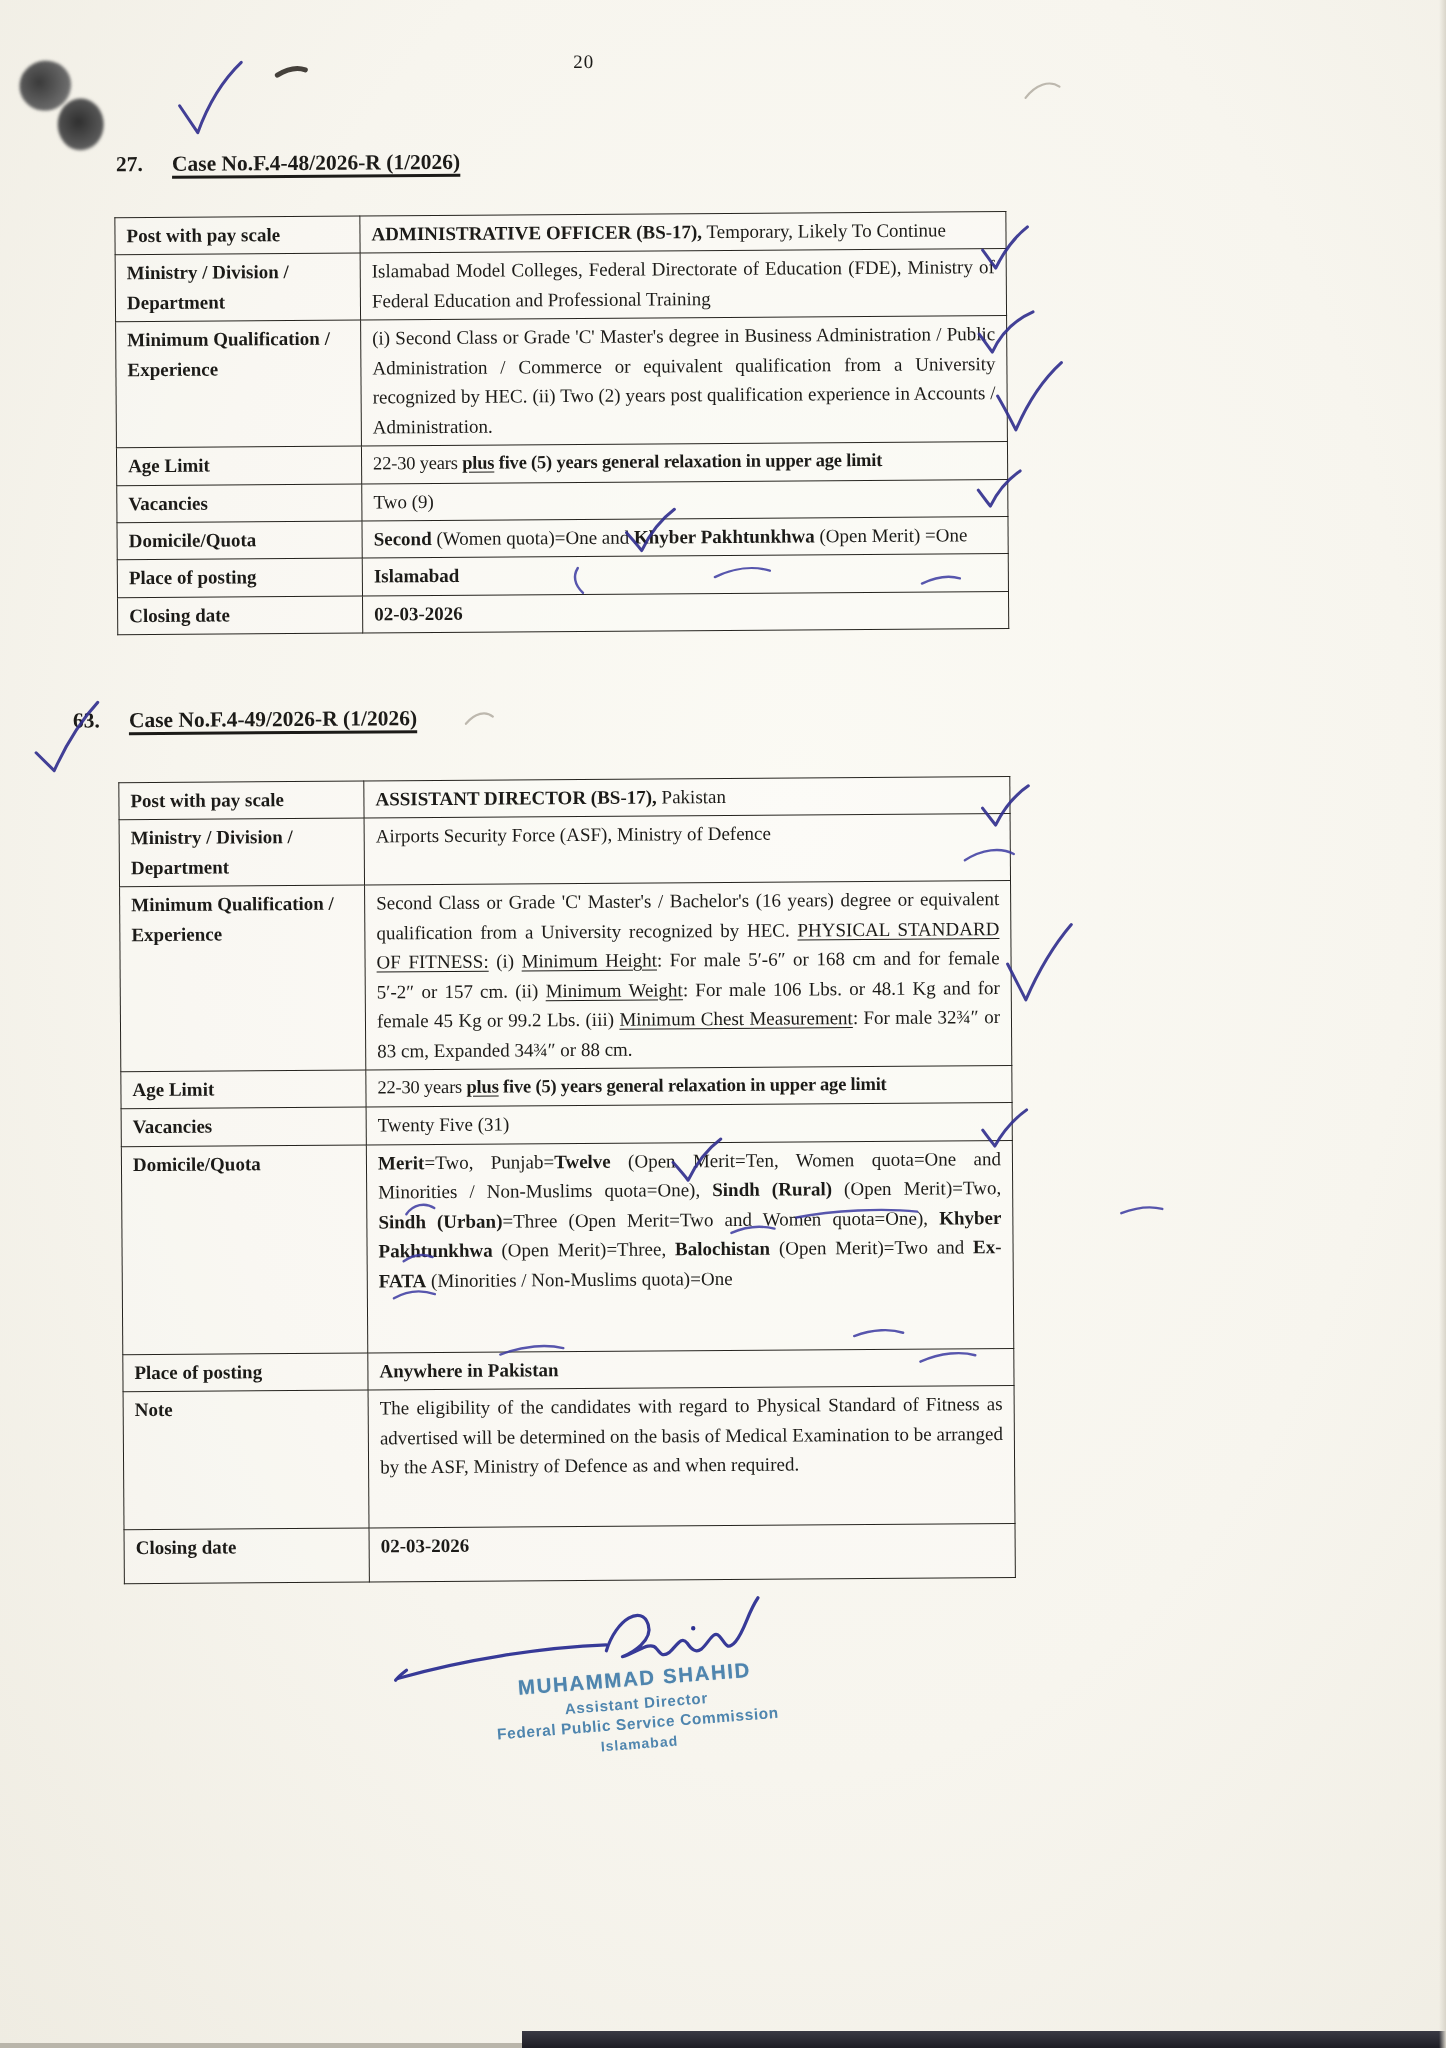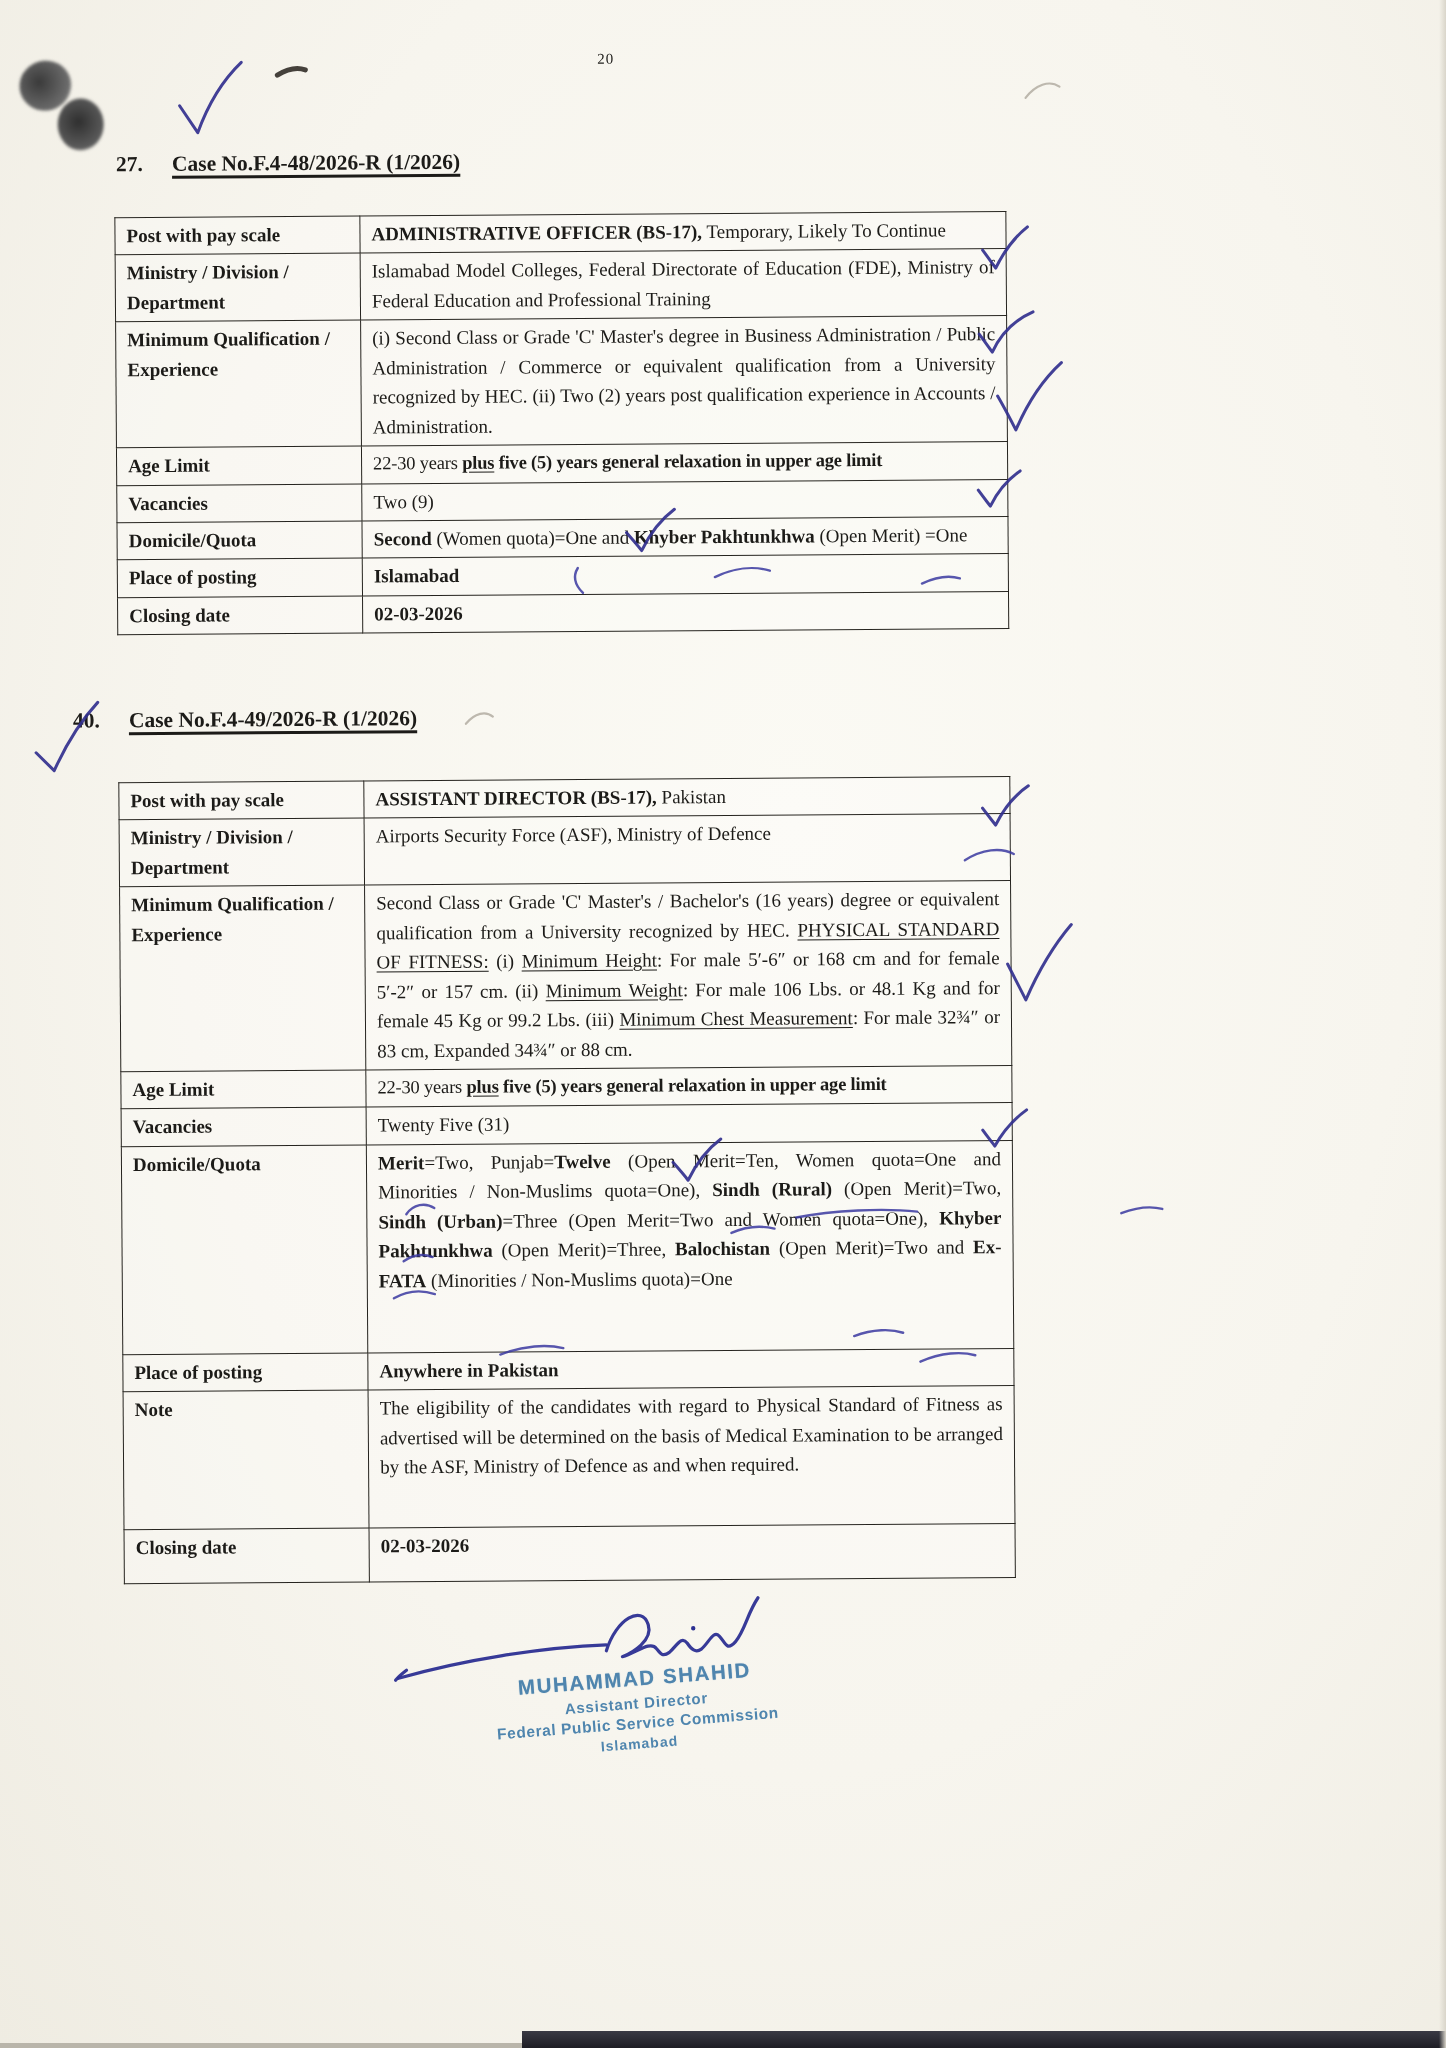--- a/index.html
+++ b/index.html
@@ -12,21 +12,21 @@
   }
   #page{position:absolute;inset:0;transform:rotate(-0.4deg);}
   
   .blob{position:absolute;border-radius:50%;filter:blur(1.5px);}
   #punch1{left:26px;top:56px;width:52px;height:50px;background:radial-gradient(circle at 40% 40%,#3a3a3a,#6d6d6d 70%,transparent 85%);transform:rotate(-15deg);}
   #punch2{left:64px;top:94px;width:46px;height:52px;background:radial-gradient(circle at 45% 45%,#2f2f2f,#5c5c5c 70%,transparent 85%);}
   #scan-edge-bottom{position:absolute;left:522px;right:0;bottom:0;height:17px;background:linear-gradient(to top,#1d1d24,#3a3a44);}
   #scan-edge-bottom2{position:absolute;left:0;right:924px;bottom:0;height:5px;background:#b9b5aa;}
   #scan-edge-right{position:absolute;right:0;top:0;bottom:0;width:7px;background:linear-gradient(to left,#d9d5ca,rgba(0,0,0,0));}
 
-  #page-number{position:absolute;left:604px;top:50px;font-size:15px;letter-spacing:1px;}
+  #page-number{position:absolute;left:580px;top:50px;font-size:19px;letter-spacing:1px;}
 
   .case-heading{position:absolute;display:flex;gap:22px;font-weight:bold;font-size:21.5px;}
   .case-heading .num{min-width:34px;}
   .case-heading .title{
     text-decoration:underline;
     text-decoration-thickness:2.5px;
     text-underline-offset:5px;
   }
   #heading-48{left:122px;top:148px;}
   #heading-49{left:75px;top:704px;}
@@ -121,21 +121,21 @@
         <td class="val"><span class="b">Islamabad</span></td>
       </tr>
       <tr>
         <td class="lbl">Closing date</td>
         <td class="val"><span class="b">02-03-2026</span></td>
       </tr>
     </tbody>
   </table>
 
   <div id="heading-49" class="case-heading">
-    <span class="num">40.</span>
+    <span class="num">63.</span>
     <span class="title">Case No.F.4-49/2026-R (1/2026)</span>
   </div>
 
   <table id="table-49" class="case">
     <tbody>
       <tr>
         <td class="lbl">Post  with pay scale</td>
         <td class="val"><span class="b">ASSISTANT DIRECTOR (BS-17),</span><span> Pakistan</span></td>
       </tr>
       <tr class="h56">

